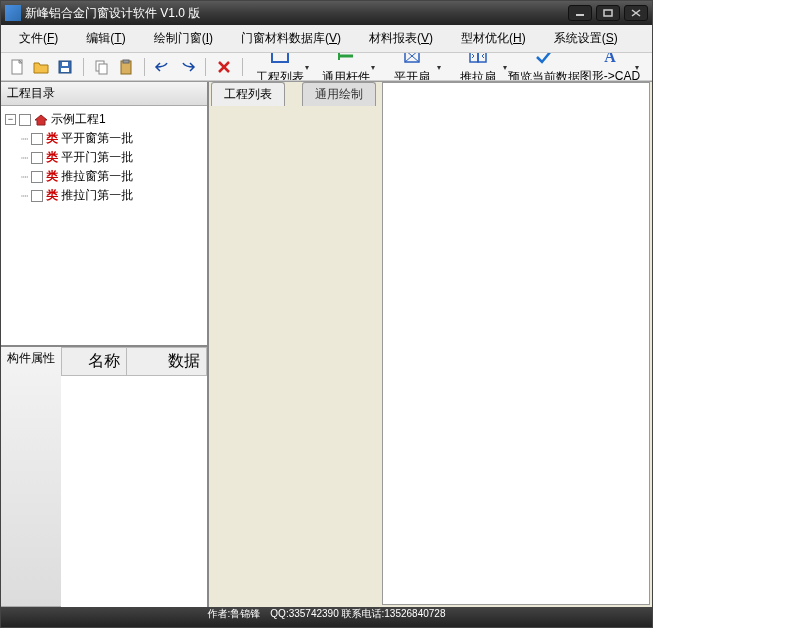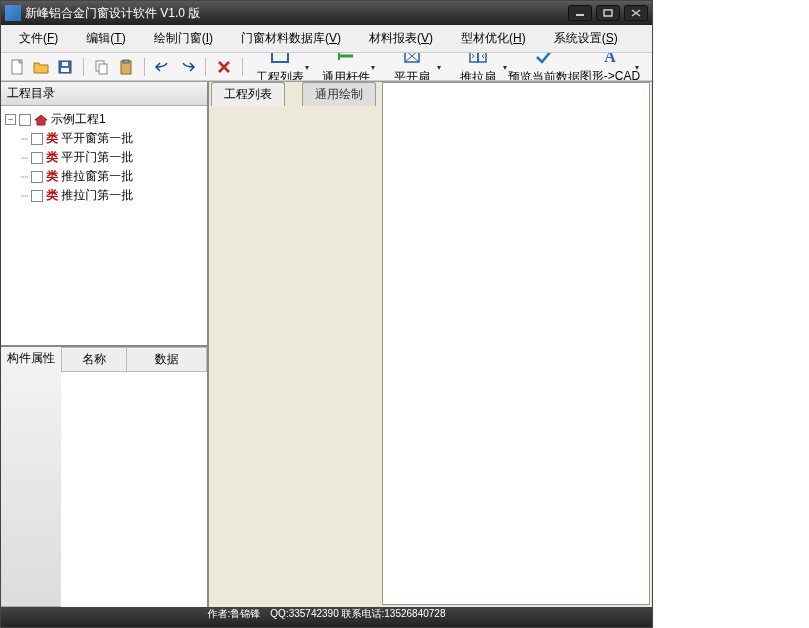--- a/index.html
+++ b/index.html
@@ -34,21 +34,21 @@
 .treenode .exp { width:11px; height:11px; border:1px solid #888; display:inline-flex; align-items:center; justify-content:center; font-size:9px; line-height:1; background:#fff; color:#333;}
 .treenode .dotline{ color:#888;}
 .treenode .cb { width:12px; height:12px; border:1px solid #888; background:#fff;}
 .treenode .nodeicon{ color:#c00; font-weight:bold;}
 .treenode .homeicon svg{display:block;}
 .treechildren{ margin-left:16px;}
 
 .propspane { height:260px; display:flex; flex-direction:row;}
 .propstable { flex:1; background:#fff; }
 .propstable table{ width:100%; border-collapse:collapse;}
-.propstable th{ text-align:center; font-weight:normal; background:#eee; border:1px solid #bbb; padding:3px 6px; font-size:12px;}
+.propstable th{ text-align:right; font-weight:normal; background:#eee; border:1px solid #bbb; padding:3px 6px; font-size:16px;}
 
 .rightpane{ flex:1; display:flex; background:#ece9d8;}
 .tabsbar{ height:24px; display:flex; align-items:flex-end; padding:2px 2px 0 2px; gap:0;}
 .tab{ padding:3px 12px; background:#eee; border:1px solid #999; border-bottom:none; cursor:pointer; font-size:12px; border-radius:3px 3px 0 0; margin-right:2px;}
 .tab.inactive{ background:#ddd; color:#333;margin-left:15px;}
 .canvas{ flex:1; background:#fff; border:1px solid #999; margin:0 2px 2px 2px;}
 
 .statusbar{ height:20px; background:linear-gradient(to bottom,#444,#222); color:#fff; display:flex; align-items:flex-start; justify-content:center; font-size:10px;}
 
 svg{overflow:visible;}

